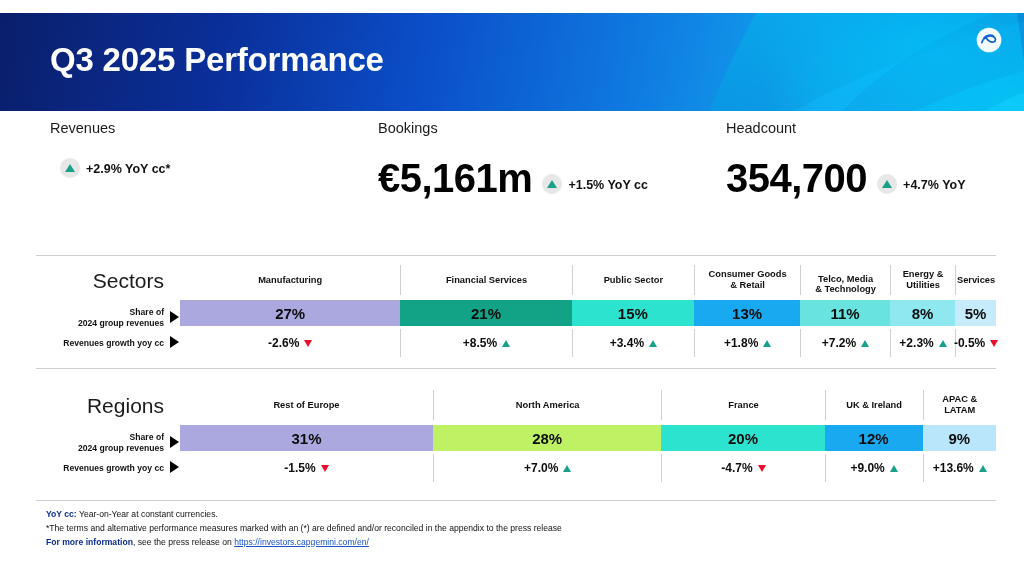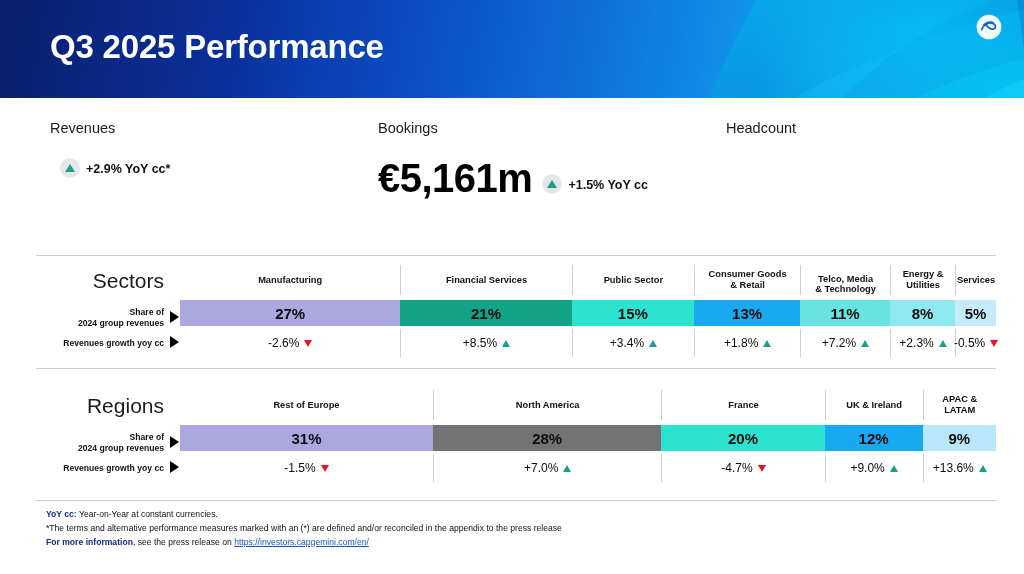--- a/index.html
+++ b/index.html
@@ -12,21 +12,21 @@
     height: 574px;
     font-family: "Liberation Sans", sans-serif;
     color: #111111;
     overflow: hidden;
     position: relative;
   }
 
   
   .banner {
     position: absolute;
-    left: 0; top: 0;
+    left: 0; top: 13px;
     width: 1024px;
     height: 98px;
     background: linear-gradient(100deg, #0a1f6b 0%, #0a2f9a 22%, #0b4fc9 42%, #0f7ae0 62%, #12a6f0 80%, #0aa0e8 100%);
     overflow: hidden;
   }
   .banner::after {
     content: "";
     position: absolute;
     right: 0; top: -40px;
     width: 320px; height: 200px;
@@ -200,21 +200,21 @@
     height: 28px;
   }
   .growth-cell {
     position: absolute;
     top: 0;
     height: 28px;
     display: flex;
     align-items: center;
     justify-content: center;
     font-size: 12px;
-    font-weight: normal;
+    font-weight: bold;
     color: #0d0d0d;
     box-sizing: border-box;
   }
   .growth-cell.divider { border-left: 1px solid #d0d0d0; }
   .tri-up {
     display: inline-block;
     width: 0; height: 0;
     border-left: 4.5px solid transparent;
     border-right: 4.5px solid transparent;
     border-bottom: 7px solid #19a08a;
@@ -295,20 +295,27 @@
       <div class="kpi-value">€5,161m</div>
       <div class="kpi-badge">
           <span class="tri"></span>
         </div>
       <div class="kpi-delta">+1.5% YoY cc</div>
     </div>
   </div>
 
   <div class="kpi" style="left:726px;">
     <div class="kpi-label">Headcount</div>
+    <div class="kpi-row">
+      <div class="kpi-value">354,700</div>
+      <div class="kpi-badge">
+          <span class="tri"></span>
+        </div>
+      <div class="kpi-delta">+4.7% YoY</div>
+    </div>
   </div>
 </div>
 
 <div class="hrule" style="top:255px;"></div>
 
 <div class="section sec-sectors">
   <div class="sec-title">Sectors</div>
 
   <div class="colheads" id="sectors-heads">
       <div class="colhead" style="left: 0px; width: 220.32px;">
@@ -418,21 +425,21 @@
       </div>
     </div>
 
   <div class="rowlabel" style="top:52px;">
     <div>Share of</div>
     <div>2024 group revenues</div>
   </div>
   <div class="arrow-marker" style="top:56px;"></div>
   <div class="bar-track" id="regions-bars" style="top:45px;">
       <div class="bar-seg" style="width: 252.96px; background: rgb(171, 168, 224);">31%</div>
-      <div class="bar-seg" style="width: 228.48px; background: #737373;">28%</div>
+      <div class="bar-seg" style="width: 228.48px; background: #bef264;">28%</div>
       <div class="bar-seg" style="width: 163.2px; background: rgb(44, 227, 207);">20%</div>
       <div class="bar-seg" style="width: 97.92px; background: rgb(25, 169, 240);">12%</div>
       <div class="bar-seg" style="width: 73.44px; background: rgb(185, 230, 250);">9%</div>
     </div>
 
   <div class="rowlabel" style="top:83px;">Revenues growth yoy cc</div>
   <div class="arrow-marker" style="top:81px;"></div>
   <div class="growth-track" id="regions-growth" style="top:74px;">
       <div class="growth-cell" style="left: 0px; width: 252.96px;">
         <span>-1.5%</span>

